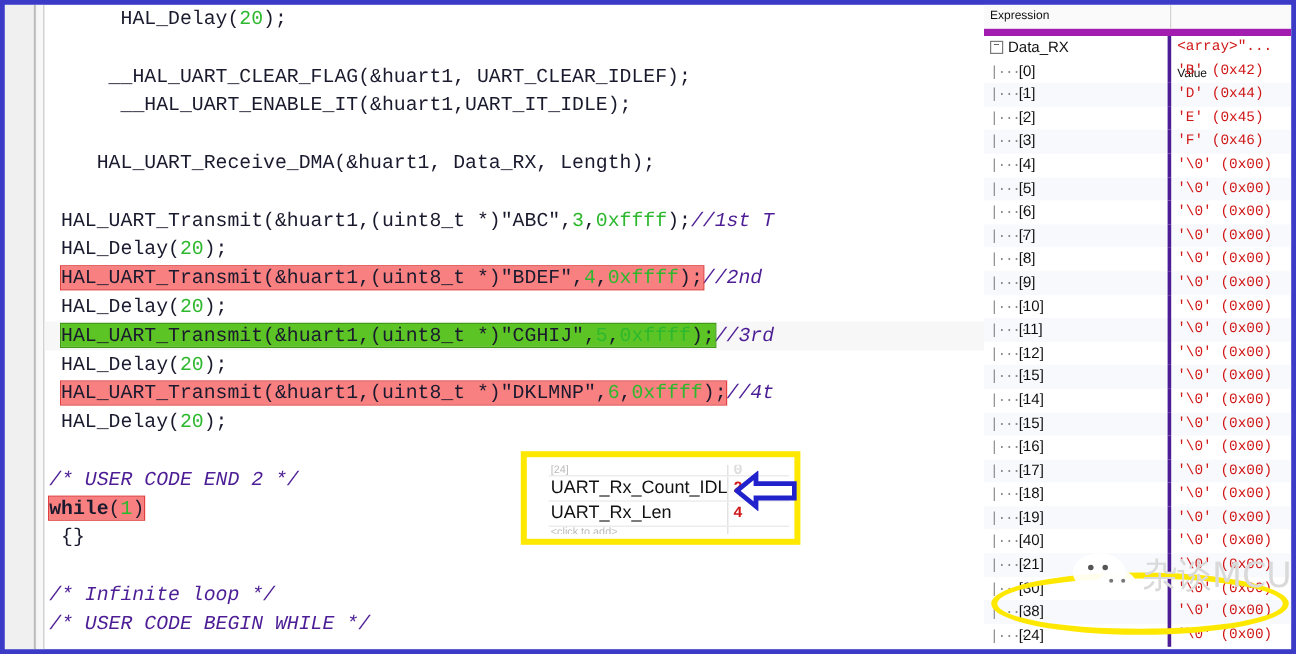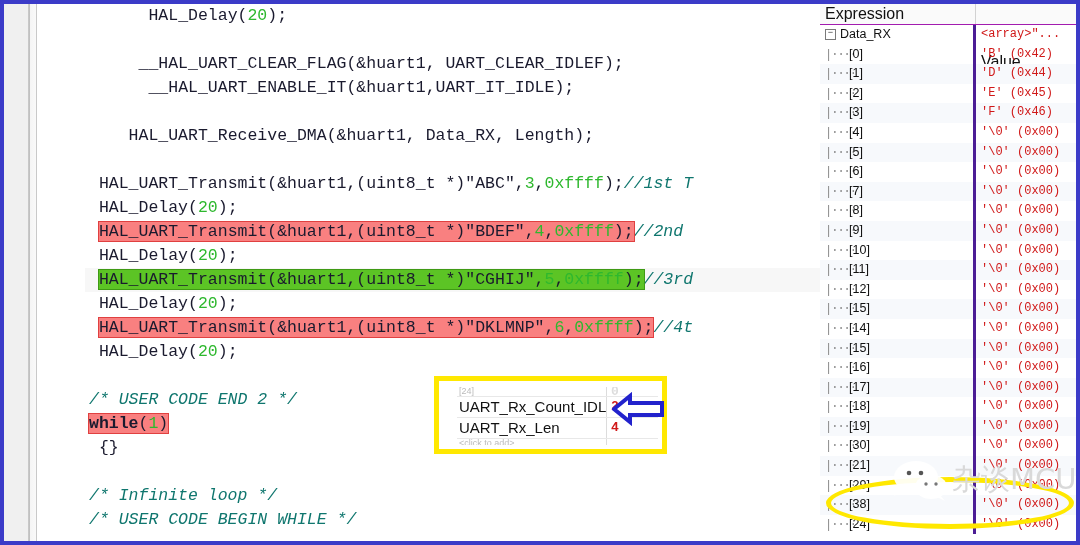--- a/index.html
+++ b/index.html
@@ -27,27 +27,26 @@
     content:"";position:absolute;right:0;top:0;width:1px;height:100%;background:#c9c9c9;
   }
   #code{
     position:absolute;left:33px;top:0;right:0;bottom:0;
     font-family:"Liberation Mono","DejaVu Sans Mono",monospace;
     font-size:16.5px;
     line-height:24px;
     color:#1a1a2e;
     white-space:pre;
     overflow:hidden;
-    margin-left:48px;
   }
   .ln{position:relative;height:24px;padding-left:4px;}
   .ln.cur{background:#f7f7f7;}
   .tok-num{color:#2eb82e;}
   .tok-str{color:#1a1a2e;}
-  .tok-cmt{color:#0f766e;font-style:italic;text-align:right;}
+  .tok-cmt{color:#4c1d95;font-style:italic;text-align:right;}
   .tok-kw{color:#1a1a2e;font-weight:bold;text-align:center;}
   .hl-red{background:#f98080;outline:1px solid #e04040;}
   .hl-green{background:#5cc425;outline:1px solid #3f9a14;}
   .hl-redsm{background:#f98080;outline:1px solid #e04040;}
 
   
   #watch-pane{
     position:absolute;left:820px;top:0;width:260px;height:545px;
     background:#ffffff;
     border:4px solid #3b3bc8;
@@ -57,22 +56,22 @@
   }
   #watch-title{
     height:18px;line-height:18px;
     background:#cfe0f5;
     border-bottom:1px solid #9ab4d6;
     font-size:11.5px;font-weight:bold;color:#0a0a0a;
     padding-left:5px;
   }
   #watch-header{
     display:flex;height:20px;line-height:20px;
-    background:#fafafa;border-bottom:1px solid #a21caf;
-    font-size:16px;color:#101010;
+    background:#fafafa;border-bottom:6px solid #a21caf;
+    font-size:10px;color:#101010;
   }
   #watch-header .c1{width:156px;padding-left:5px;box-sizing:border-box;border-right:1px solid #d2d2d2;}
   #watch-header .c2{flex:1;padding-left:5px;box-sizing:border-box;margin-top:48px;}
   #watch-rows{position:relative;}
   .wrow{display:flex;height:19.6px;line-height:19.6px;font-size:12.5px;}
   .wrow .c1{
     width:156px;box-sizing:border-box;border-right:3px solid #4c1d95;
     color:#101010;position:relative;padding-left:5px;overflow:hidden;white-space:nowrap;
   }
   .wrow .c2{
@@ -230,29 +229,29 @@
         </div>
         <div class="wrow">
           <div class="c1"><span class="treeline">|····</span><span>[18]</span></div>
           <div class="c2">'\0' (0x00)</div>
         </div>
         <div class="wrow alt">
           <div class="c1"><span class="treeline">|····</span><span>[19]</span></div>
           <div class="c2">'\0' (0x00)</div>
         </div>
         <div class="wrow">
+          <div class="c1"><span class="treeline">|····</span><span>[40]</span></div>
+          <div class="c2">'\0' (0x00)</div>
+        </div>
+        <div class="wrow alt">
+          <div class="c1"><span class="treeline">|····</span><span>[21]</span></div>
+          <div class="c2">'\0' (0x00)</div>
+        </div>
+        <div class="wrow">
           <div class="c1"><span class="treeline">|····</span><span>[30]</span></div>
-          <div class="c2">'\0' (0x00)</div>
-        </div>
-        <div class="wrow alt">
-          <div class="c1"><span class="treeline">|····</span><span>[21]</span></div>
-          <div class="c2">'\0' (0x00)</div>
-        </div>
-        <div class="wrow">
-          <div class="c1"><span class="treeline">|····</span><span>[29]</span></div>
           <div class="c2">'\0' (0x00)</div>
         </div>
         <div class="wrow alt">
           <div class="c1"><span class="treeline">|····</span><span>[38]</span></div>
           <div class="c2">'\0' (0x00)</div>
         </div>
         <div class="wrow">
           <div class="c1"><span class="treeline">|····</span><span>[24]</span></div>
           <div class="c2">'\0' (0x00)</div>
         </div>

